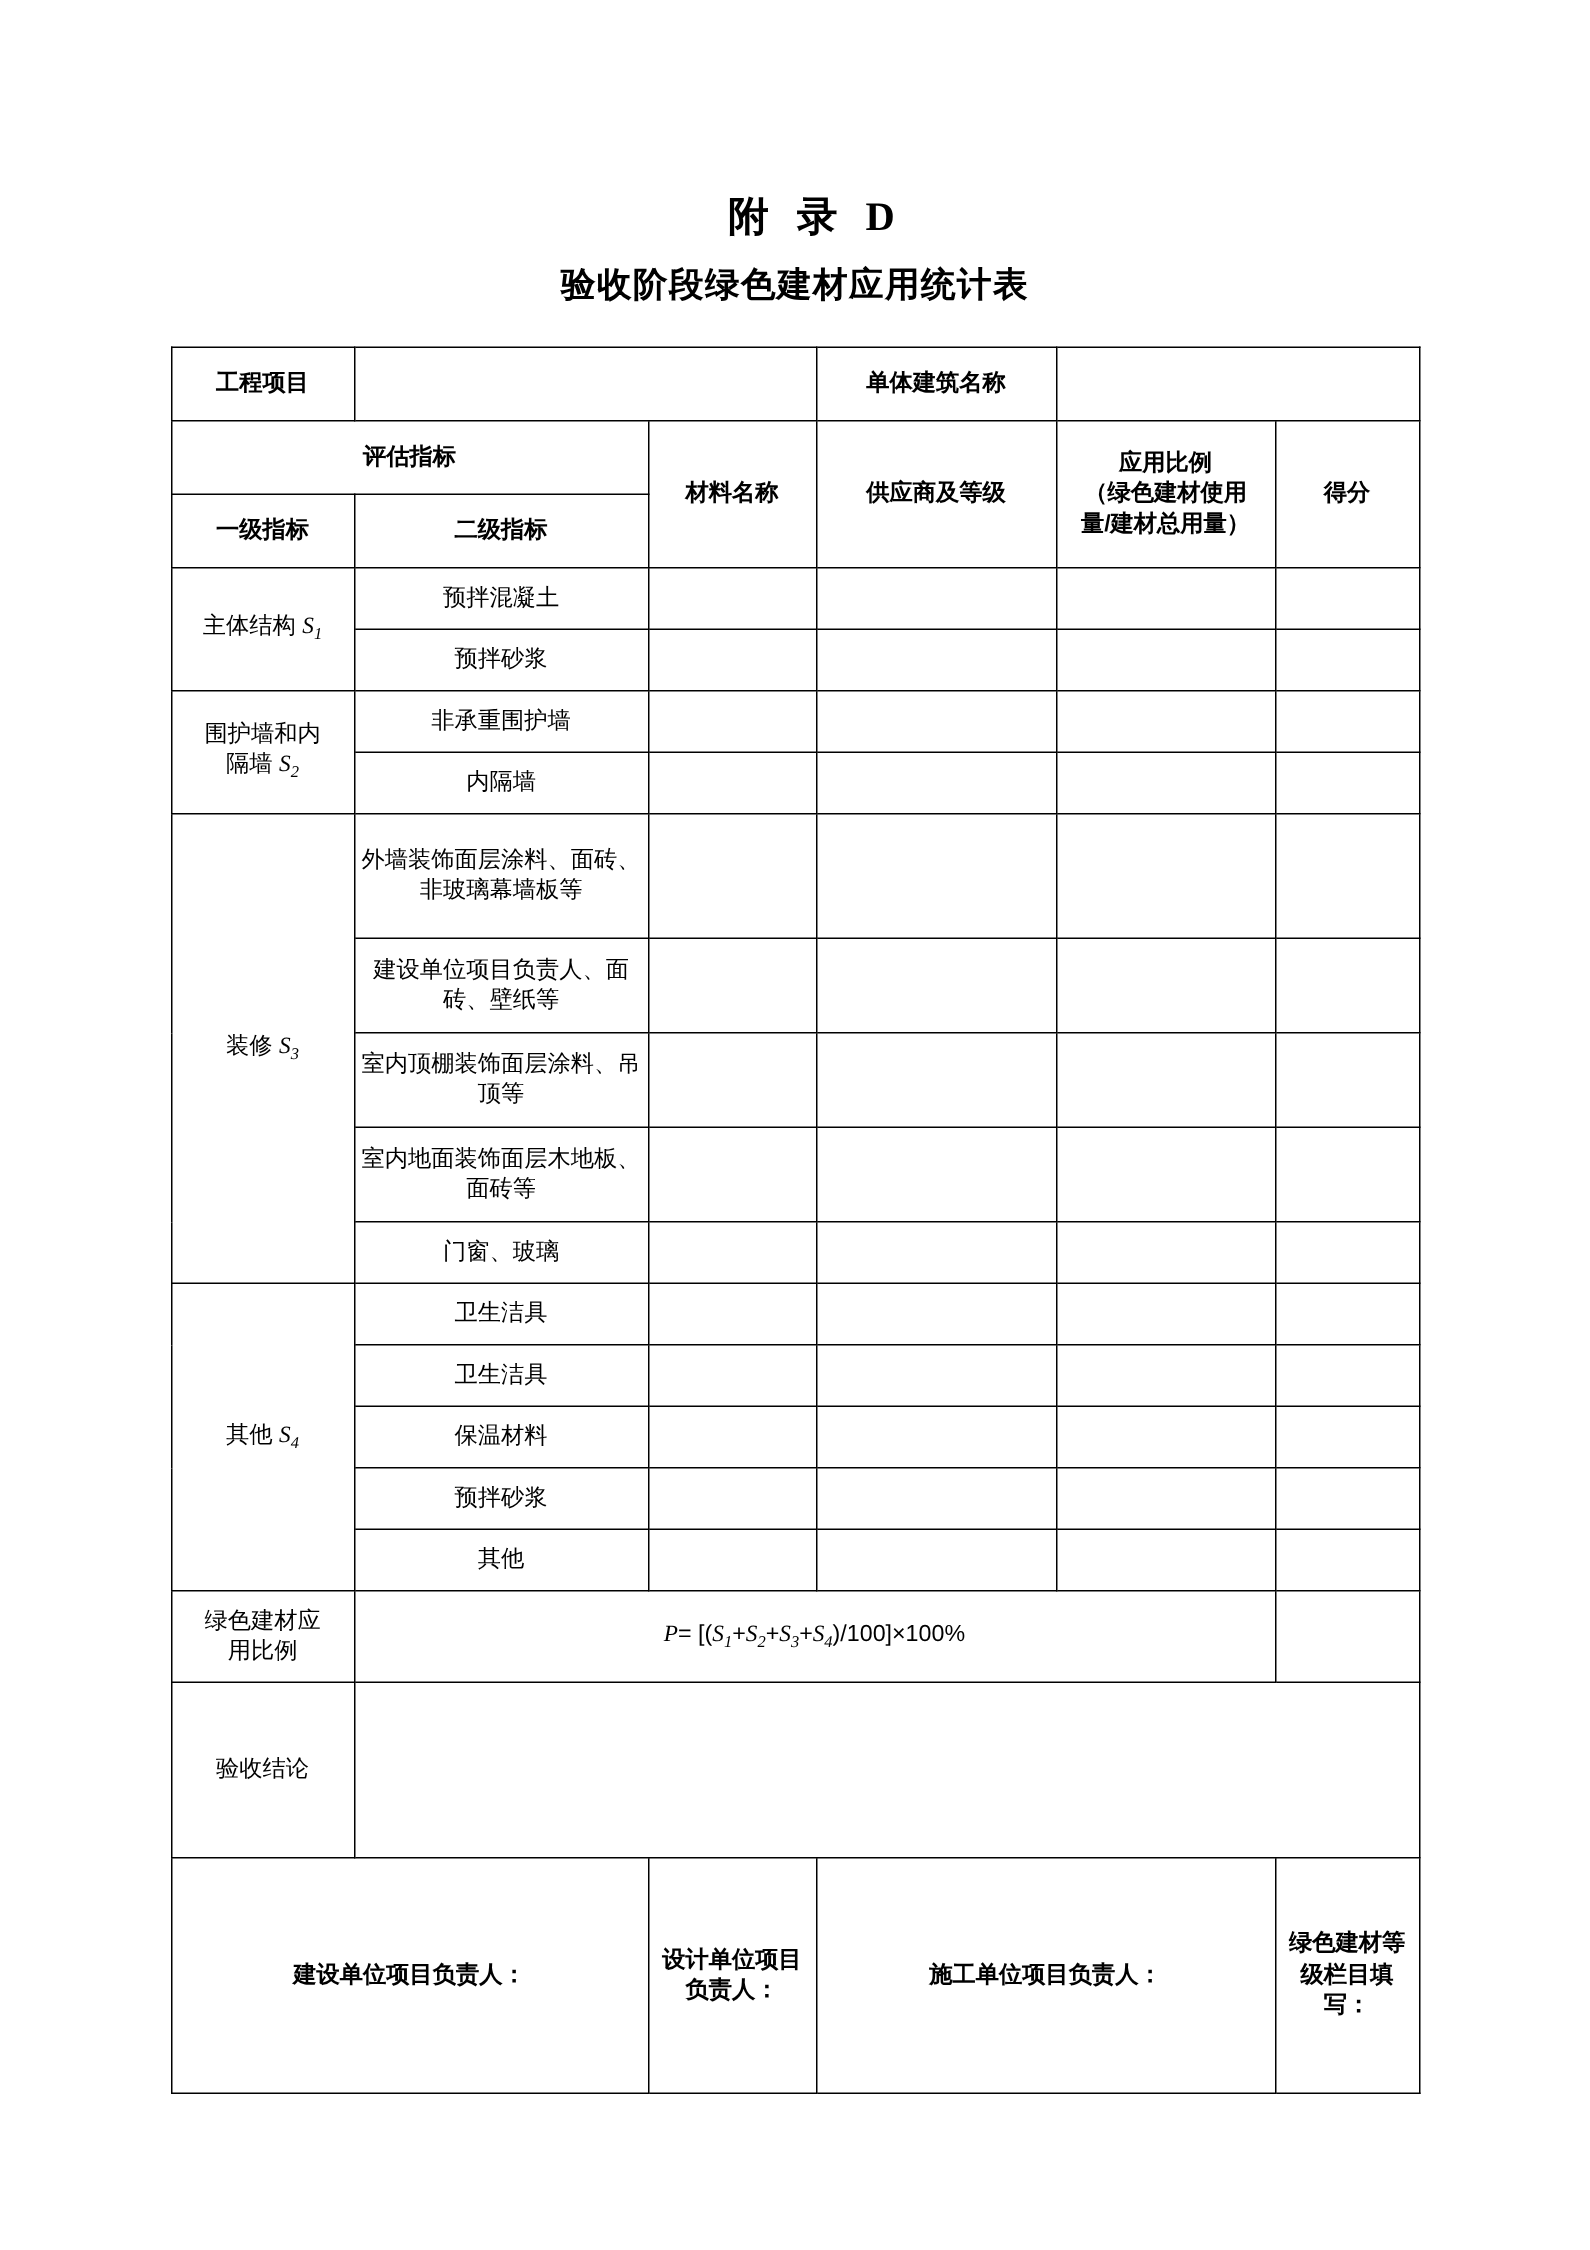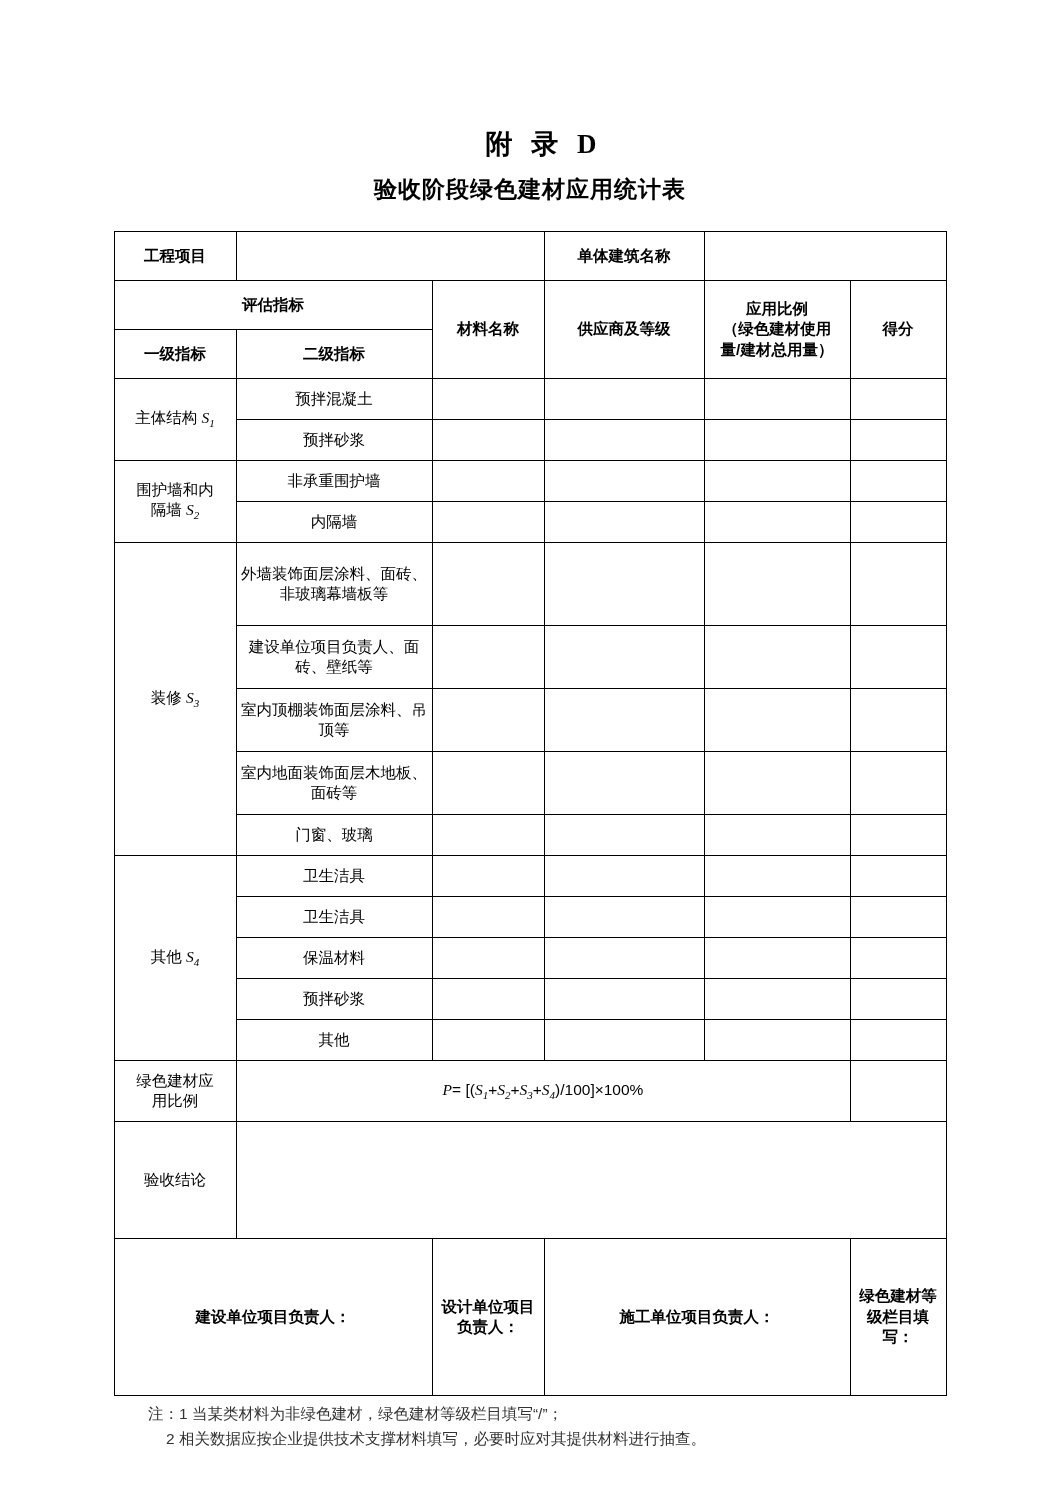--- a/index.html
+++ b/index.html
@@ -277,18 +277,14 @@
 
       <tr class="sig-row">
         <td colspan="2">建设单位项目负责人：</td>
         <td>设计单位项目负责人：</td>
         <td colspan="2">施工单位项目负责人：</td>
         <td>绿色建材等级栏目填写：</td>
       </tr>
     </tbody>
   </table>
 
-  <div class="notes">
-    <div class="n1"><span>注：</span><span>1 当某类材料为非绿色建材，绿色建材等级栏目填写“/”；</span></div>
-    <div class="n2">2 相关数据应按企业提供技术支撑材料填写，必要时应对其提供材料进行抽查。</div>
-  </div>
 
 </div>
 
 </body></html>

